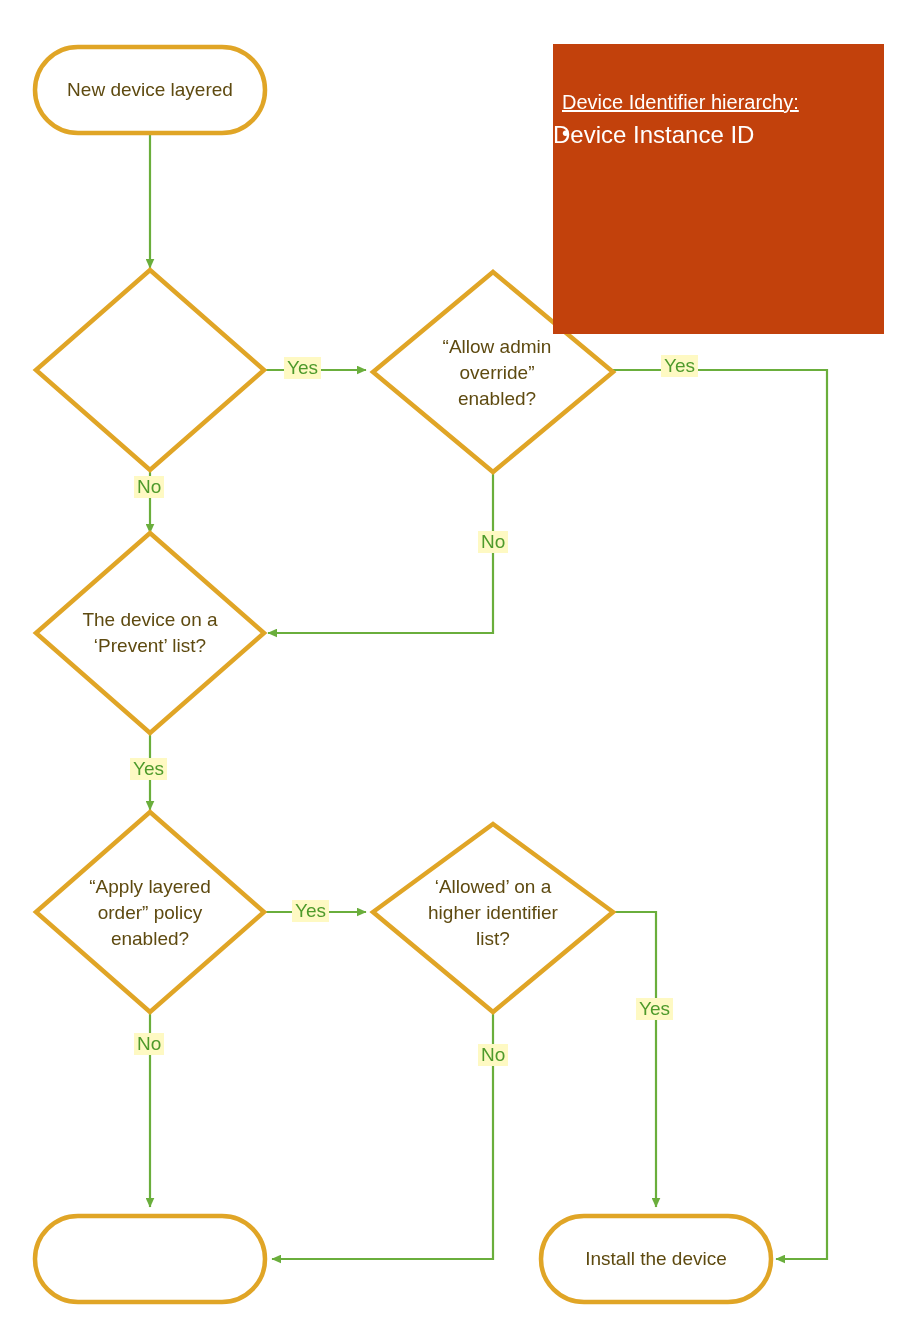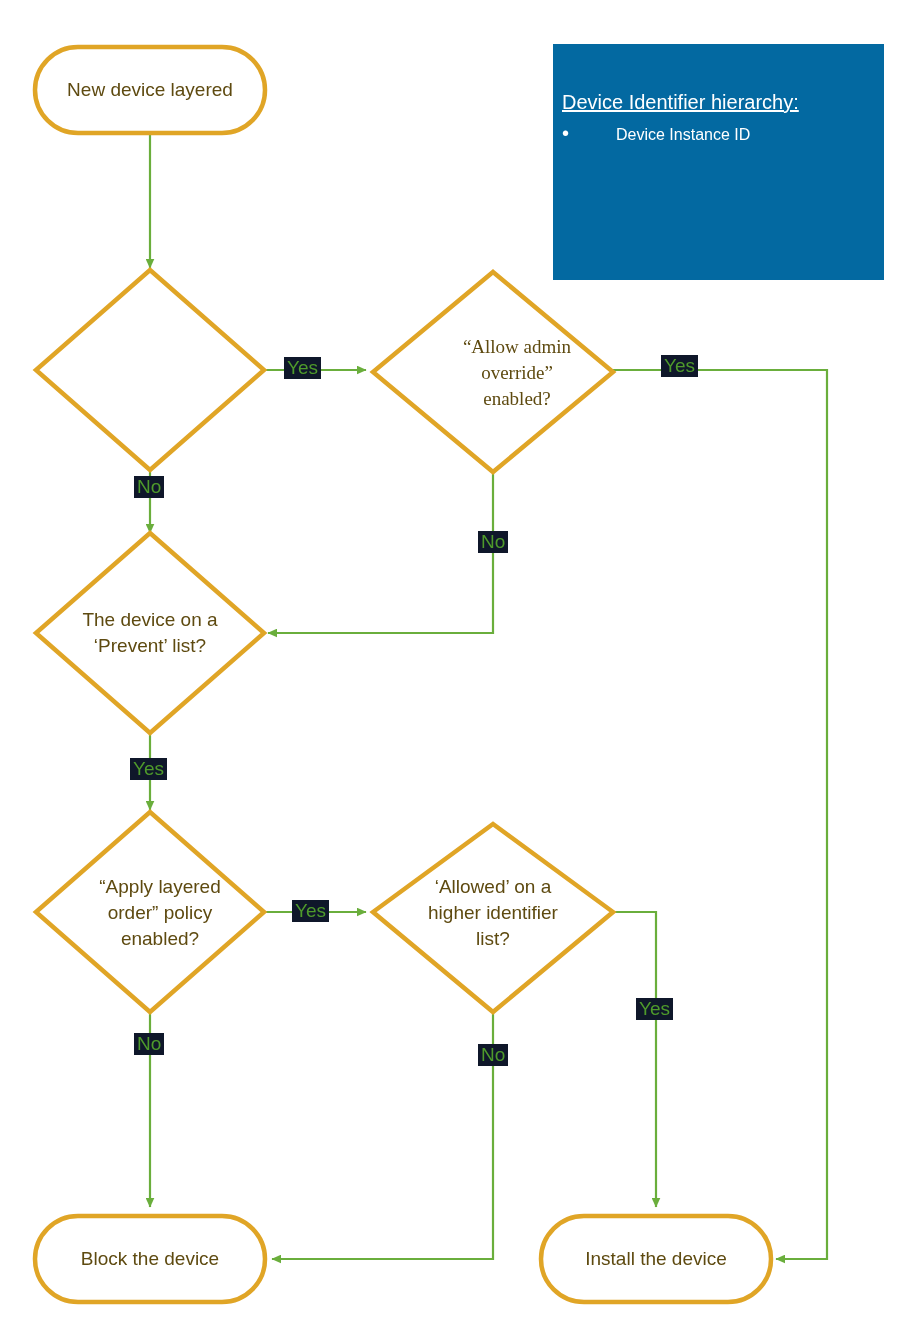--- a/index.html
+++ b/index.html
@@ -38,56 +38,55 @@
     line-height: 26px;
     pointer-events: none;
     white-space: pre-line;
   }
   .edge-label {
     position: absolute;
     color: #4E9A2B;
     font-family: "Liberation Sans", sans-serif;
     font-size: 19px;
     line-height: 22px;
-    background: #0f172a;
+    background: #fef9c3;
     padding: 0 3px;
     white-space: nowrap;
   }
 
   
   #legend-box {
     position: absolute;
     left: 553px;
     top: 44px;
     width: 331px;
-    height: 236px;
-    background: #0369a1;
+    height: 290px;
+    background: #c2410c;
     box-sizing: border-box;
     padding: 44px 0 0 0;
   }
   #legend-title {
     color: #ffffff;
     font-size: 20px;
     line-height: 28px;
     text-decoration: underline;
     margin: 0 0 3px 9px;
     font-family: "Liberation Sans", sans-serif;
   }
   #legend-list {
     list-style: none;
     margin: 0;
     padding: 0;
   }
   #legend-list li {
     color: #ffffff;
-    font-size: 16px;
+    font-size: 24px;
     line-height: 31px;
     font-family: "Liberation Sans", sans-serif;
     position: relative;
-    padding-left: 63px;
   }
   #legend-list li::before {
     content: "\2022";
     position: absolute;
     left: 9px;
     top: -1px;
     font-size: 20px;
   }
 </style>
 </head>
@@ -141,36 +140,35 @@
 
       <rect x="35" y="1216" width="230" height="86" rx="43" ry="43"></rect>
 
       <rect x="541" y="1216" width="230" height="86" rx="43" ry="43"></rect>
     </g>
   </svg>
 
   <div class="node-label" style="left:45px; top:60px; width:210px; height:60px;">New device layered</div>
 
 
-  <div class="node-label" style="left:424px; top:330px; width:186px; height:86px;font-family:Liberation Serif, serif;">“Allow admin
+  <div class="node-label" style="left:404px; top:330px; width:186px; height:86px;">“Allow admin
 override”
 enabled?</div>
 
   <div class="node-label" style="left:50px; top:603px; width:200px; height:60px;">The device on a
 ‘Prevent’ list?</div>
 
-  <div class="node-label" style="left:65px; top:870px; width:190px; height:86px;">“Apply layered
+  <div class="node-label" style="left:55px; top:870px; width:190px; height:86px;">“Apply layered
 order” policy
 enabled?</div>
 
   <div class="node-label" style="left:400px; top:870px; width:186px; height:86px;">‘Allowed’ on a
 higher identifier
 list?</div>
 
-  <div class="node-label" style="left:45px; top:1229px; width:210px; height:60px;">Block the device</div>
 
   <div class="node-label" style="left:551px; top:1229px; width:210px; height:60px;">Install the device</div>
 
   <div class="edge-label" style="left:284px; top:357px;">Yes</div>
 
   <div class="edge-label" style="left:134px; top:476px;">No</div>
 
   <div class="edge-label" style="left:661px; top:355px;">Yes</div>
 
   <div class="edge-label" style="left:478px; top:531px;">No</div>

